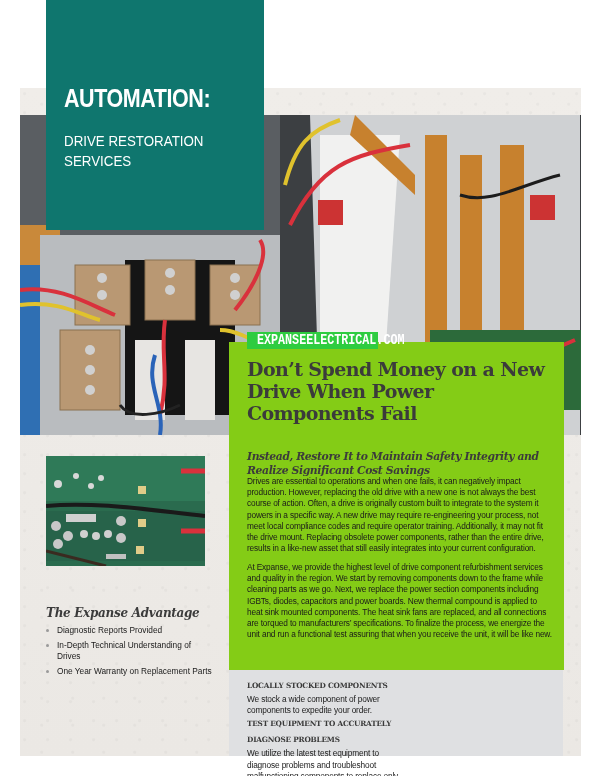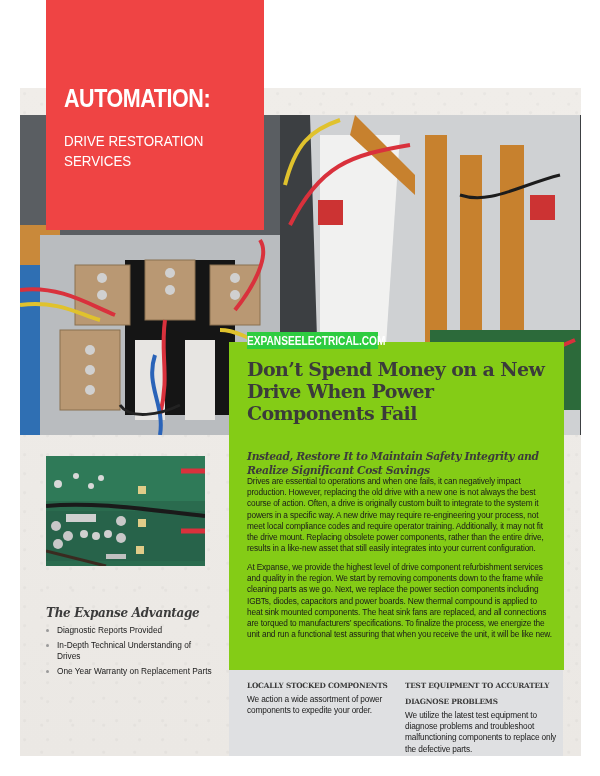--- a/index.html
+++ b/index.html
@@ -12,49 +12,49 @@
       radial-gradient(circle at 20% 30%, rgba(0,0,0,0.03) 0 1px, transparent 2px),
       radial-gradient(circle at 70% 60%, rgba(0,0,0,0.03) 0 1px, transparent 2px),
       linear-gradient(180deg,#f0ede9,#ebe8e4);
     background-size:23px 19px, 31px 27px, 100% 100%;}
 
   
   .hero{position:absolute;left:20px;top:115px;width:561px;height:320px;overflow:hidden;background:#3a3d40;}
   .hero svg{width:100%;height:100%;display:block;}
 
   
-  .header-block{position:absolute;left:46px;top:0;width:218px;height:230px;background:#ef4444;
+  .header-block{position:absolute;left:46px;top:0;width:218px;height:230px;background:#0f766e;
     padding:84px 0 0 18px;}
   .header-title{font-family:"Liberation Sans",sans-serif;font-weight:bold;color:#ffffff;
     font-size:25px;letter-spacing:-0.5px;transform:scaleX(0.86);transform-origin:left;white-space:nowrap;}
   .header-sub{margin-top:18px;color:#ffffff;font-size:15.5px;line-height:20px;
     transform:scaleX(0.86);transform-origin:left;white-space:nowrap;}
 
   
   .url-tag{position:absolute;left:247px;top:332px;width:131px;height:17px;background:#2ecc40;
-    color:#ffffff;font-weight:bold;font-size:13px;line-height:17px;
-    letter-spacing:0;white-space:nowrap;}
+    color:#ffffff;font-weight:bold;font-size:15px;line-height:17px;padding-left:10px;
+    letter-spacing:0;white-space:nowrap;font-family:Liberation Mono, monospace;}
   .url-tag span{display:inline-block;transform:scaleX(0.78);transform-origin:left;}
 
   
   .card{position:absolute;left:229px;top:342px;width:335px;height:328px;background:#84cc16;}
   .headline{position:absolute;left:18px;top:16px;width:310px;
     font-family:"DejaVu Serif",serif;font-size:19px;line-height:22px;color:#3b3b3b;
     letter-spacing:-0.6px;}
   .subhead{position:absolute;left:18px;top:108px;width:320px;
     font-family:"DejaVu Serif",serif;font-style:italic;font-weight:bold;font-size:10.8px;
     line-height:14px;color:#3b3b3b;letter-spacing:-0.4px;}
   .body-copy{position:absolute;left:18px;width:305px;font-size:8.3px;line-height:11.2px;
     color:#1a1a1a;letter-spacing:-0.15px;}
   .p1{top:134px;}
   .p2{top:220px;}
 
   
   .features{position:absolute;left:229px;top:670px;width:334px;height:86px;background:#dfe0e2;
-    display:flex;padding:8px 0 0 18px;}
+    display:flex;padding:8px 0 0 18px;flex-direction:column;}
   .feature{width:164px;}
   .feature + .feature{margin-left:0;}
   .feature-title{font-family:"DejaVu Serif",serif;font-weight:bold;font-size:7.3px;line-height:16px;
     color:#3a3a3a;letter-spacing:-0.2px;text-transform:uppercase;white-space:nowrap;}
   .feature-text{font-size:8.3px;line-height:11.2px;color:#1a1a1a;margin-top:0;letter-spacing:-0.15px;}
 
   
   .pcb{position:absolute;left:46px;top:456px;width:159px;height:110px;overflow:hidden;background:#1f5a3e;}
   .pcb svg{width:100%;height:100%;display:block;}
 
@@ -143,21 +143,21 @@
   <p class="body-copy p2">At Expanse, we provide the highest level of drive component refurbishment services and quality in the region. We start by removing components down to the frame while cleaning parts as we go. Next, we replace the power section components including IGBTs, diodes, capacitors and power boards. New thermal compound is applied to heat sink mounted components. The heat sink fans are replaced, and all connections are torqued to manufacturers’ specifications. To finalize the process, we energize the unit and run a functional test assuring that when you receive the unit, it will be like new.</p>
 </div>
 
 <div class="url-tag">
   <span>EXPANSEELECTRICAL.COM</span>
 </div>
 
 <div class="features">
   <div class="feature">
     <div class="feature-title">LOCALLY STOCKED COMPONENTS</div>
-    <p class="feature-text">We action a wide assortment of power components to expedite your order.</p>
+    <p class="feature-text">We stock a wide component of power components to expedite your order.</p>
   </div>
   <div class="feature">
     <div class="feature-title">TEST EQUIPMENT TO ACCURATELY</div>
     <div class="feature-title">DIAGNOSE PROBLEMS</div>
     <p class="feature-text">We utilize the latest test equipment to diagnose problems and troubleshoot malfunctioning components to replace only the defective parts.</p>
   </div>
 </div>
 
 <div class="pcb">
   <svg viewBox="0 0 159 110" preserveAspectRatio="none">

